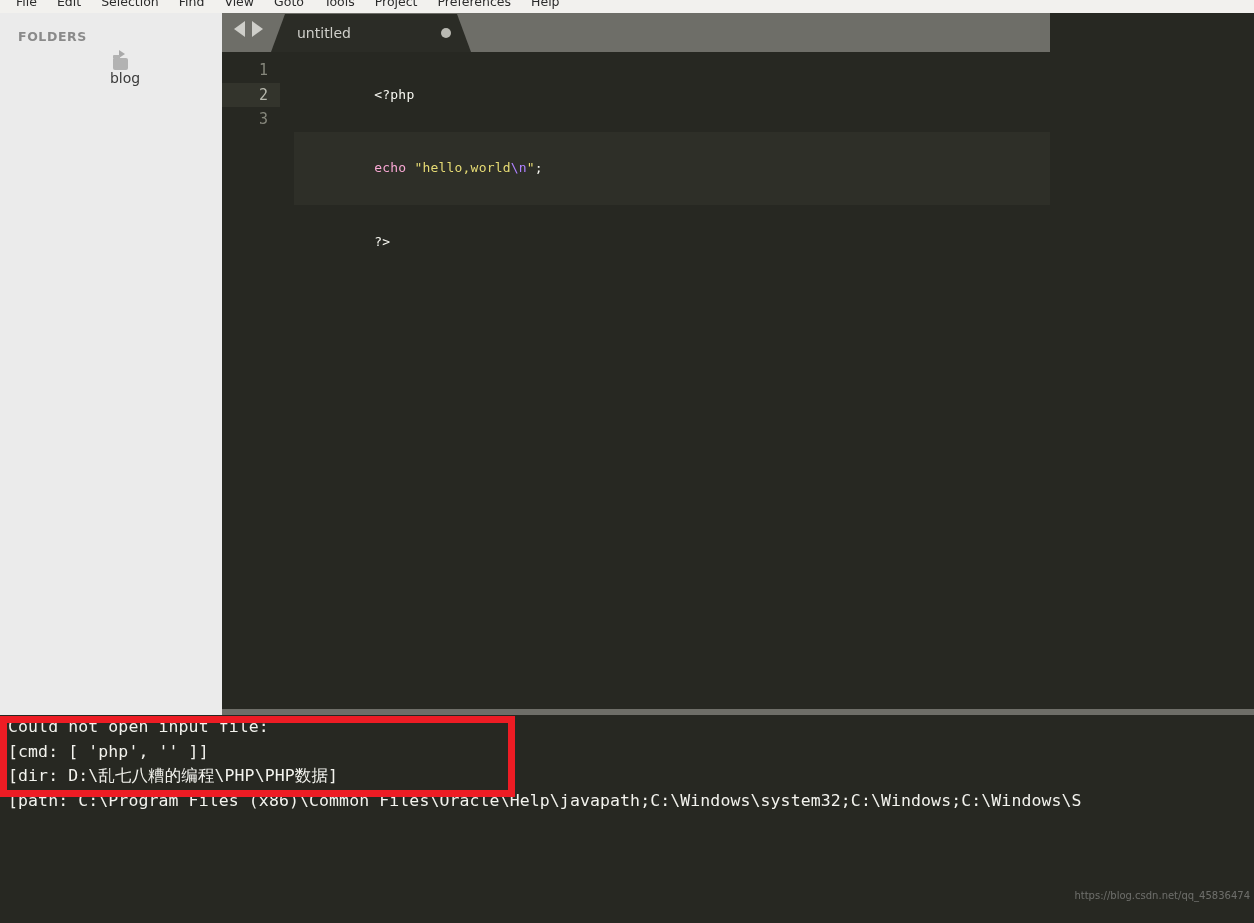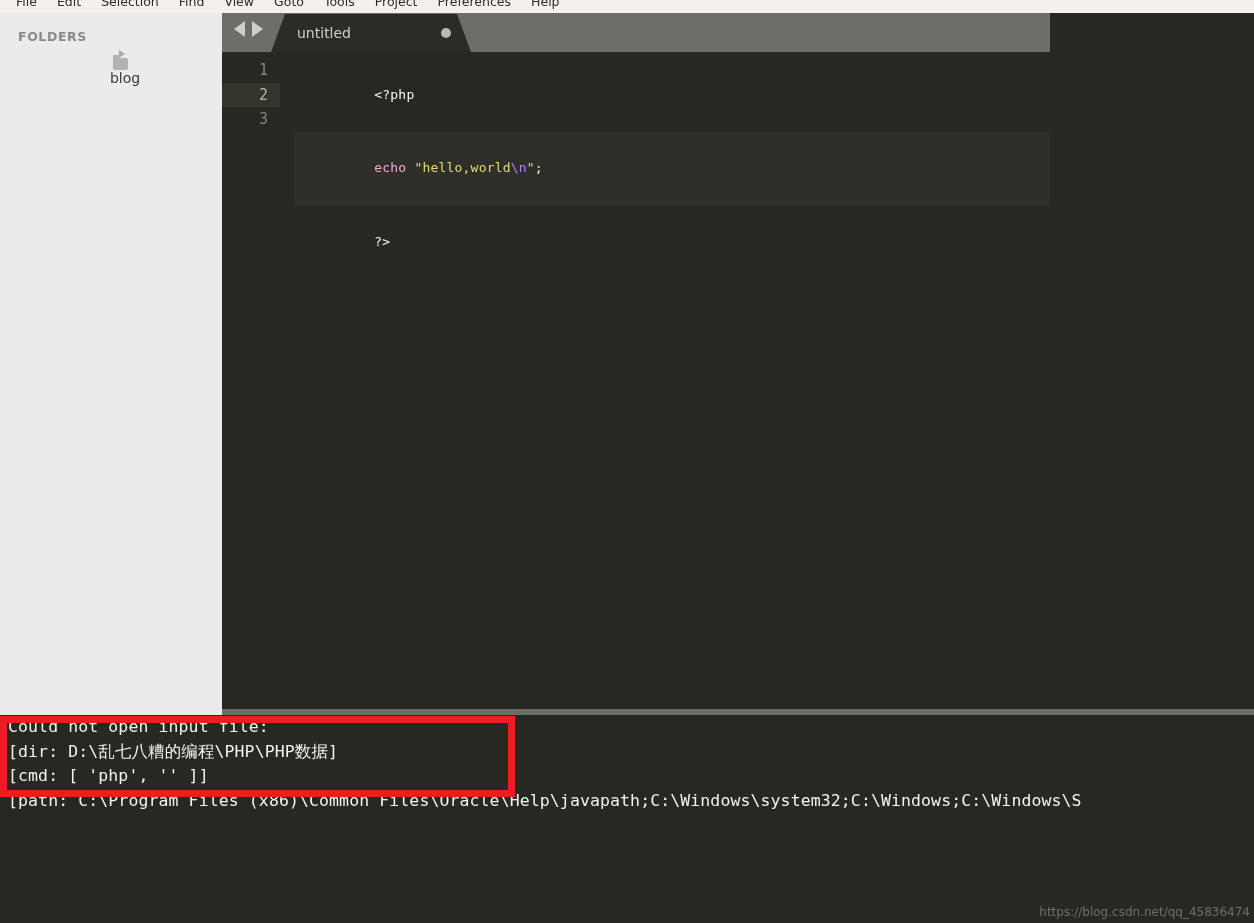--- a/index.html
+++ b/index.html
@@ -251,23 +251,23 @@
     height: 81px;
     border: 7px solid #ED1C24;
     z-index: 30;
     pointer-events: none;
   }
 
   
   .watermark {
     position: absolute;
     right: 4px;
-    bottom: 4px;
-    font-family: "DejaVu Sans", sans-serif;
-    font-size: 12px;
+    bottom: 22px;
+    font-family: "DejaVu Sans", sans-serif;
+    font-size: 10px;
     color: rgba(215,215,215,0.40);
     white-space: nowrap;
     z-index: 35;
     pointer-events: none;
   }
 
   
   .editor-bottom-edge {
     position: absolute;
     left: 222px;
@@ -347,22 +347,22 @@
         </div>
       </div>
     </div>
 
   </div>
 
   <div class="editor-bottom-edge"></div>
 
   <div class="console">
     <div class="console-line">Could not open input file:</div>
+    <div class="console-line">[cmd: [ 'php', '' ]]</div>
     <div class="console-line">[dir: D:\乱七八糟的编程\PHP\PHP数据]</div>
-    <div class="console-line">[cmd: [ 'php', '' ]]</div>
     <div class="console-line">[path: C:\Program Files (x86)\Common Files\Oracle\Help\javapath;C:\Windows\system32;C:\Windows;C:\Windows\S</div>
   </div>
 
   <div class="redbox"></div>
 
   <div class="watermark">https://blog.csdn.net/qq_45836474</div>
 
 </div>
 
 </body></html>

